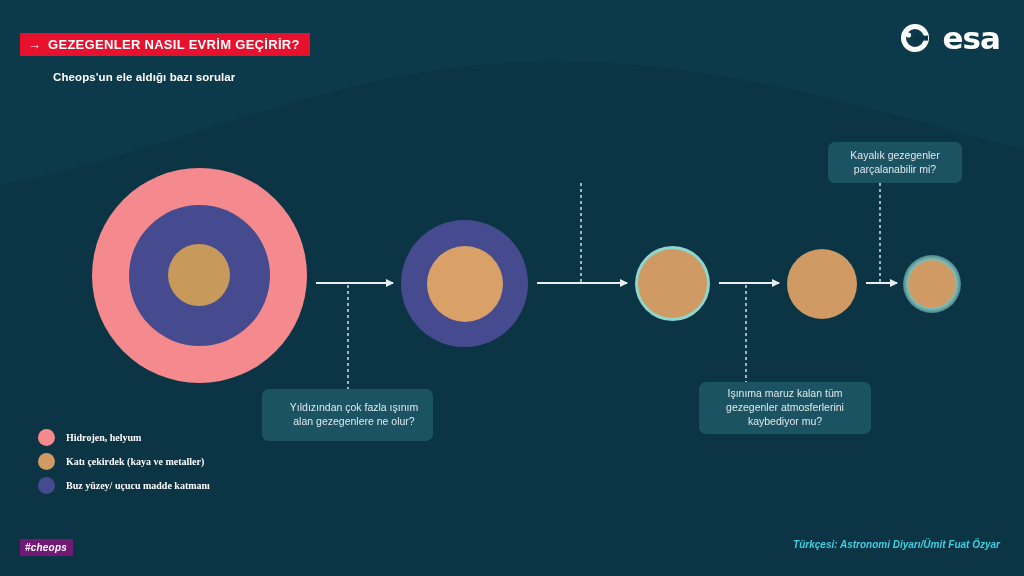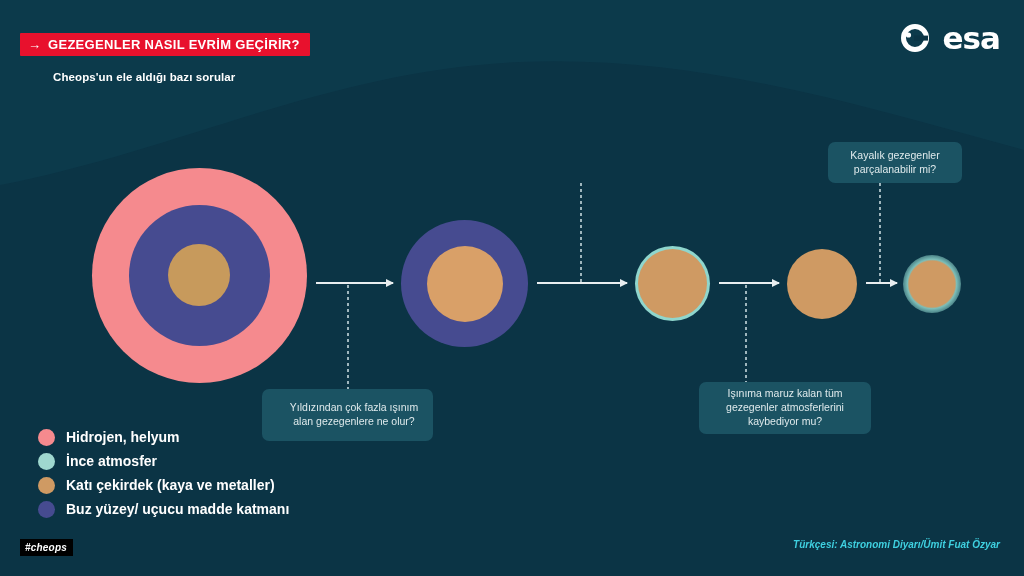--- a/index.html
+++ b/index.html
@@ -48,23 +48,23 @@
            background-size:2px 6px;background-repeat:repeat-y;}
   
   .callout{position:absolute;background:#1b5363;border-radius:7px;
            color:#dfeaec;font-size:10.5px;line-height:1.32;text-align:center;
            display:flex;align-items:center;justify-content:center;
            padding:9px 10px;box-sizing:border-box;}
   
   .legend{position:absolute;left:38px;top:428px;}
   .legend-row{display:flex;align-items:center;height:18px;margin-bottom:6px;}
   .legend-dot{width:17px;height:17px;border-radius:50%;margin-right:11px;flex:0 0 auto;}
-  .legend-label{color:#ffffff;font-size:14px;font-weight:bold;white-space:nowrap;}
+  .legend-label{color:#ffffff;font-size:10px;font-weight:bold;white-space:nowrap;font-family:Liberation Serif, serif;}
   
-  .cheops{position:absolute;left:20px;top:539px;background:#000000;color:#fff;
+  .cheops{position:absolute;left:20px;top:539px;background:#701a75;color:#fff;
           font-size:10px;font-weight:bold;font-style:italic;padding:3px 6px 3px 5px;
           letter-spacing:.2px;}
   .credit{position:absolute;right:24px;top:539px;color:#3fd0e0;font-size:10px;
           font-weight:bold;font-style:italic;white-space:nowrap;}
 </style>
 </head>
 <body>
 
 <div id="stage">
 
@@ -120,24 +120,20 @@
   <div class="callout" style="left:659px;top:382px;width:172px;height:52px;margin-left:40px;">Işınıma maruz kalan tüm gezegenler atmosferlerini kaybediyor mu?</div>
 
   <div class="callout" style="left:812px;top:142px;width:134px;height:41px;margin-left:16px;">Kayalık gezegenler parçalanabilir mi?</div>
 
   <div class="legend">
     <div class="legend-row">
       <span class="legend-dot" style="background:#f58a8e;"></span>
       <span class="legend-label">Hidrojen, helyum</span>
     </div>
     <div class="legend-row">
-      <span class="legend-dot" style="background:#9fd8cf;"></span>
-      <span class="legend-label">İnce atmosfer</span>
-    </div>
-    <div class="legend-row">
       <span class="legend-dot" style="background:#cf9a63;"></span>
       <span class="legend-label">Katı çekirdek (kaya ve metaller)</span>
     </div>
     <div class="legend-row">
       <span class="legend-dot" style="background:#464b90;"></span>
       <span class="legend-label">Buz yüzey/ uçucu madde katmanı</span>
     </div>
   </div>
 
   <div class="cheops">#cheops</div>

